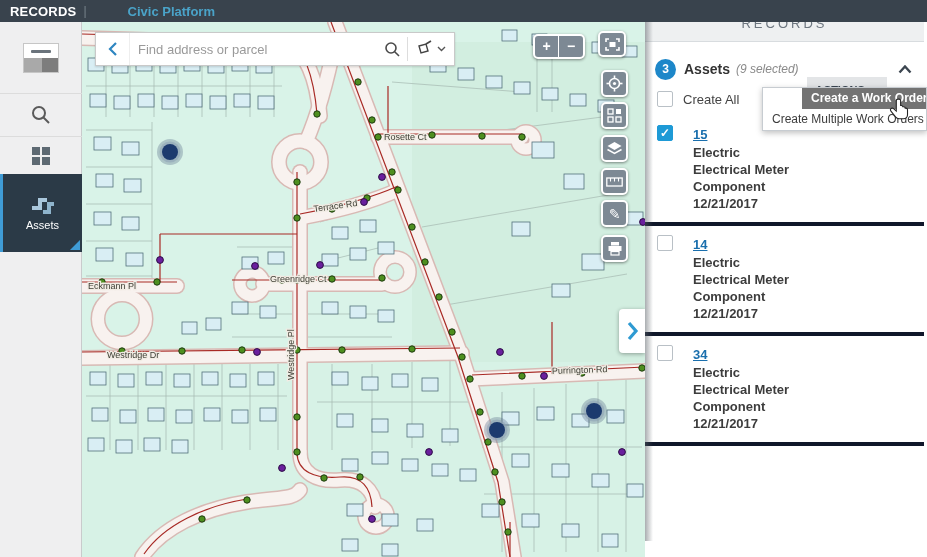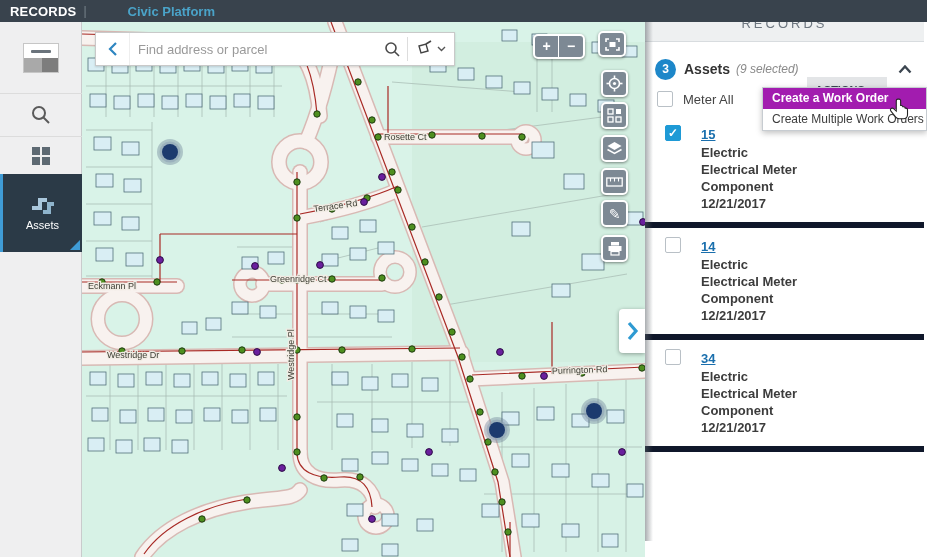--- a/index.html
+++ b/index.html
@@ -78,25 +78,25 @@
   .cb.checked::after { content:"✓"; color:#fff; font-size:12px; font-weight:bold; }
   .selall-lbl { font-size:13px; color:#444; }
 
   .actions-btn { position:absolute; left:162px; top:71px; width:80px; height:28px; background:#e3e5e7;
                  color:#3b4754; font-size:11px; font-weight:bold; text-align:center; line-height:26px;
                  cursor:pointer; z-index:6; }
   .menu { position:absolute; left:117px; top:81px; width:165px; background:#fff; border:1px solid #c7ccd1;
           box-shadow:0 2px 6px rgba(0,0,0,.25); z-index:8; }
   .menu-item { height:21px; line-height:21px; font-size:12px; padding-left:9px; white-space:nowrap;
                color:#3c3c3c; cursor:pointer; overflow:hidden; }
-  .menu-item.hi { background:#a21caf; color:#fff; font-weight:bold; }
+  .menu-item.hi { background:#737373; color:#fff; font-weight:bold;margin-left:39px; }
   .cursor-hand { position:absolute; left:243px; top:92px; z-index:9; pointer-events:none; }
 
   .items { margin-top:8px; }
-  .item { display:flex; padding:9px 12px 10px 20px; border-bottom:6px solid #0f172a; }
+  .item { display:flex; padding:9px 12px 10px 12px; border-bottom:4px solid #0f172a; }
   .item .body { margin-left:10px; }
   .item .idlink { color:#1a6fad; font-size:13px; font-weight:bold; text-decoration:underline; cursor:pointer; display:inline-block; margin-bottom:2px;}
   .item .ln { font-size:13px; color:#3c3c3c; line-height:17px;font-weight:bold; }
 </style>
 </head>
 <body>
 
 <div class="topbar">
   <span class="brand">RECORDS</span>
   <span class="tb-div">|</span>
@@ -514,21 +514,21 @@
     <span class="group-note">(9 selected)</span>
     <span class="group-caret">
       <svg width="14" height="9" viewBox="0 0 14 9">
         <polyline points="1.5,7.5 7,1.5 12.5,7.5" fill="none" stroke="#3c4650" stroke-width="2.4"></polyline>
       </svg>
     </span>
   </div>
 
   <div class="selall-row">
     <span class="cb"></span>
-    <span class="selall-lbl">Meter All</span>
+    <span class="selall-lbl">Create All</span>
   </div>
 
   <div class="actions-btn">ACTIONS ▼</div>
 
   <div class="menu">
     <div class="menu-item hi">Create a Work Order</div>
     <div class="menu-item">Create Multiple Work Orders</div>
   </div>
 
   <svg class="cursor-hand" width="22" height="24" viewBox="0 0 20 22">

